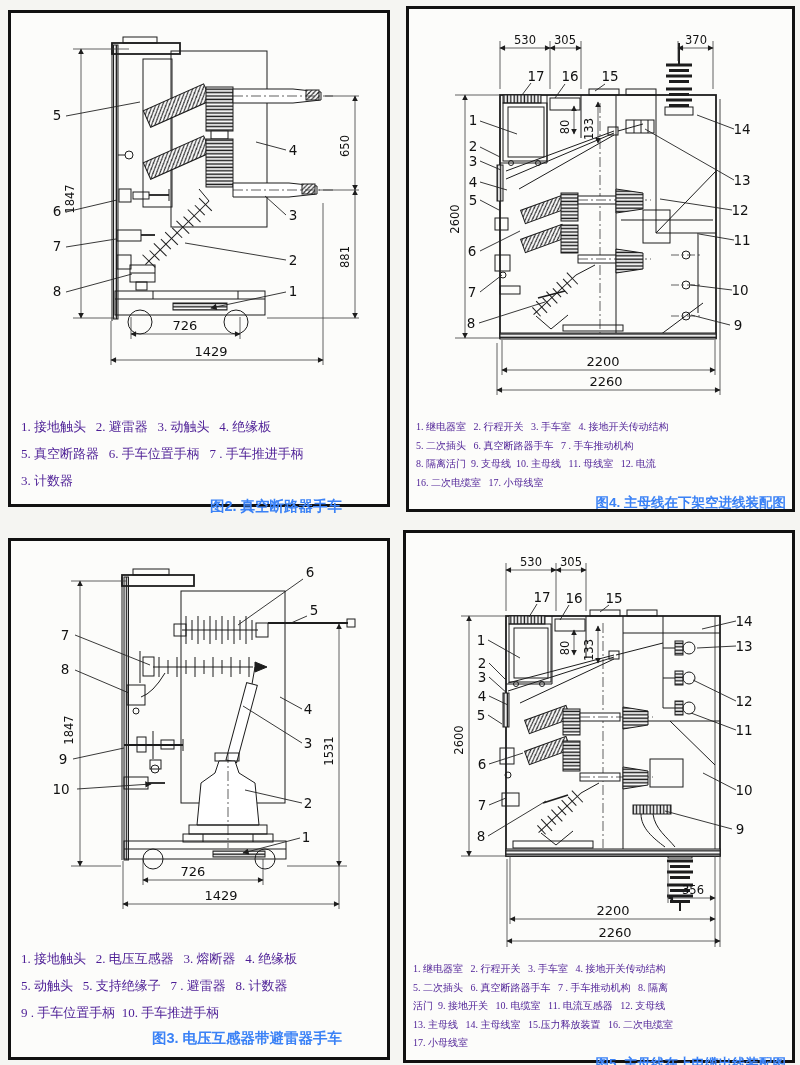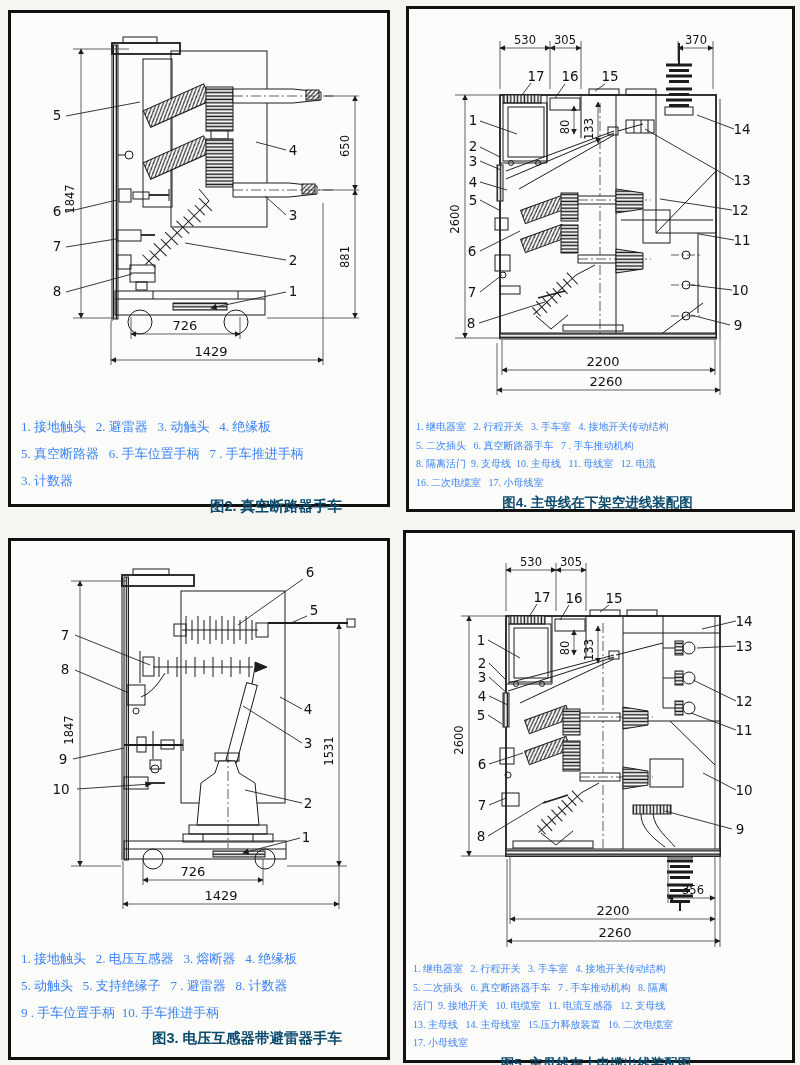--- a/index.html
+++ b/index.html
@@ -8,27 +8,27 @@
   .panel{position:absolute;background:#fcfcfa;border:3px solid #111;box-sizing:border-box;}
   #p-fig2{left:8px;top:10px;width:382px;height:497px;}
   #p-fig4{left:406px;top:6px;width:389px;height:506px;}
   #p-fig3{left:8px;top:538px;width:382px;height:522px;}
   #p-fig5{left:403px;top:530px;width:392px;height:533px;}
   svg{display:block;}
   svg text{font-family:"DejaVu Sans",sans-serif;fill:#111;}
   .dt{font-size:11.5px;text-anchor:middle;}
   .bt{font-size:13px;text-anchor:middle;}
   .co{font-size:13.5px;text-anchor:middle;}
-  .legend{font-family:"Liberation Serif",serif;color:#3b82f6;}
+  .legend{font-family:"Liberation Serif",serif;color:#4c1d95;}
   .legend div{white-space:pre;overflow:hidden;}
   .lg-a{padding:4px 0 0 10px;font-size:13px;line-height:27px;}
   .lg-b{padding:3px 0 0 7px;font-size:10px;line-height:18.6px;}
-  .cap{font-family:"Liberation Sans",sans-serif;font-weight:bold;color:#0c4a6e;white-space:pre;}
+  .cap{font-family:"Liberation Sans",sans-serif;font-weight:bold;color:#3b82f6;white-space:pre;}
   .cap-a{font-size:14.5px;text-align:right;padding-right:45px;margin-top:3px;}
-  .cap-b{font-size:13.5px;text-align:center;padding-right:6px;margin-top:2px;}
+  .cap-b{font-size:13.5px;text-align:right;padding-right:6px;margin-top:2px;}
 </style>
 </head>
 <body>
 
 <div id="page">
 
 <svg width="0" height="0" style="position:absolute" aria-hidden="true">
 <defs>
   <marker id="ar" viewBox="0 0 10 10" refX="9" refY="5" markerWidth="9" markerHeight="7" orient="auto-start-reverse">
           <path d="M0,0L10,5L0,10z" fill="#1d1d1d"></path>

